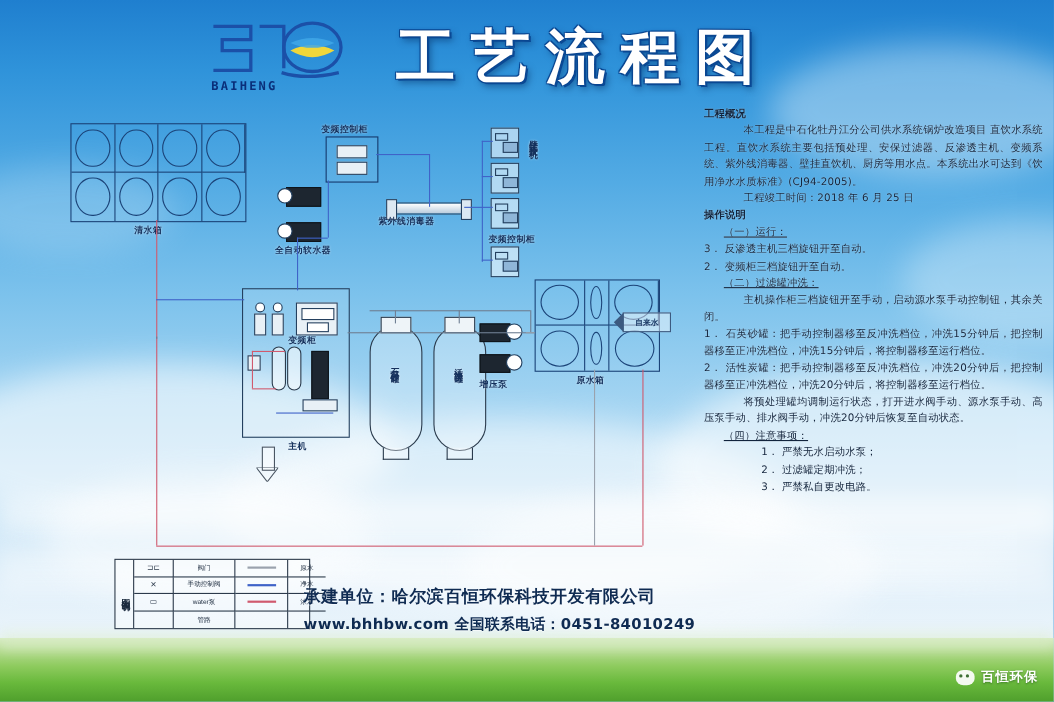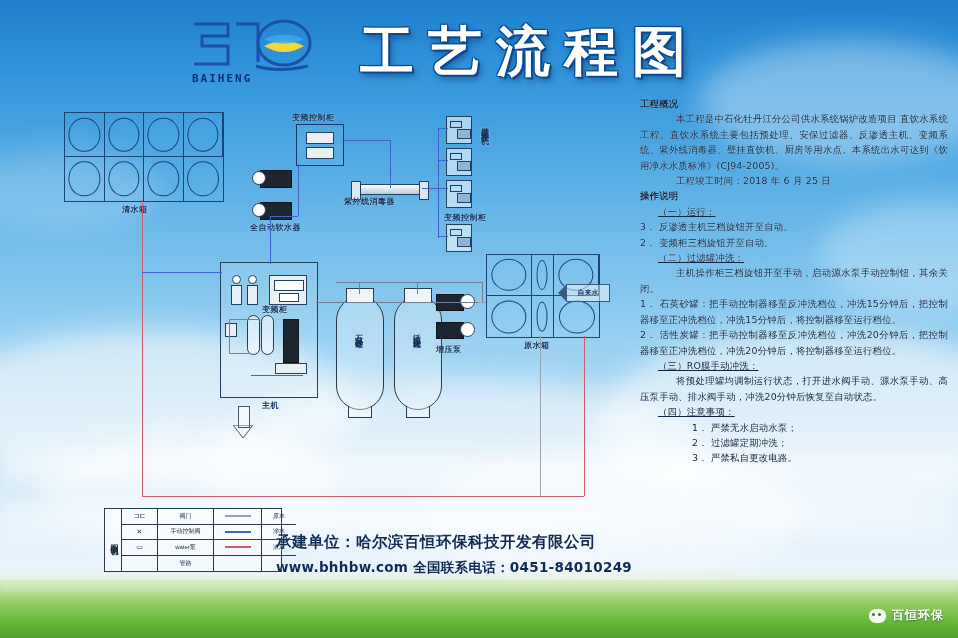--- a/index.html
+++ b/index.html
@@ -417,21 +417,20 @@
     <p class="tb-ind2">本工程是中石化牡丹江分公司供水系统锅炉改造项目 直饮水系统工程。直饮水系统主要包括预处理、安保过滤器、反渗透主机、变频系统、紫外线消毒器、壁挂直饮机、厨房等用水点。本系统出水可达到《饮用净水水质标准》(CJ94-2005)。</p>
     <p class="tb-ind2">工程竣工时间：2018 年 6 月 25 日</p>
     <p class="tb-head">操作说明</p>
     <p class="tb-ind1">（一）运行：</p>
     <p class="tb-item">3． 反渗透主机三档旋钮开至自动。</p>
     <p class="tb-item">2． 变频柜三档旋钮开至自动。</p>
     <p class="tb-ind1">（二）过滤罐冲洗：</p>
     <p class="tb-ind2">主机操作柜三档旋钮开至手动，启动源水泵手动控制钮，其余关闭。</p>
     <p class="tb-item">1． 石英砂罐：把手动控制器移至反冲洗档位，冲洗15分钟后，把控制器移至正冲洗档位，冲洗15分钟后，将控制器移至运行档位。</p>
     <p class="tb-item">2． 活性炭罐：把手动控制器移至反冲洗档位，冲洗20分钟后，把控制器移至正冲洗档位，冲洗20分钟后，将控制器移至运行档位。</p>
-    <p class="tb-ind1">（三）RO膜手动冲洗：</p>
     <p class="tb-ind2">将预处理罐均调制运行状态，打开进水阀手动、源水泵手动、高压泵手动、排水阀手动，冲洗20分钟后恢复至自动状态。</p>
     <p class="tb-ind1">（四）注意事项：</p>
     <p class="tb-sub">1． 严禁无水启动水泵；</p>
     <p class="tb-sub">2． 过滤罐定期冲洗；</p>
     <p class="tb-sub">3． 严禁私自更改电路。</p>
   </div>
 
   <div class="footer">
     <div class="f1">承建单位：哈尔滨百恒环保科技开发有限公司</div>
     <div class="f2">www.bhhbw.com  全国联系电话：0451-84010249</div>

